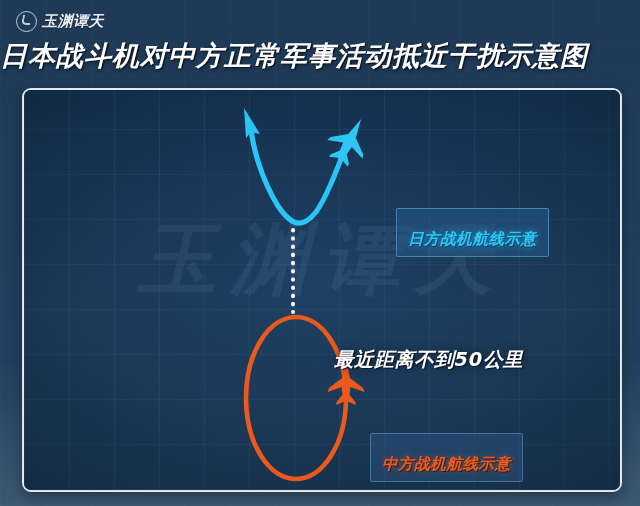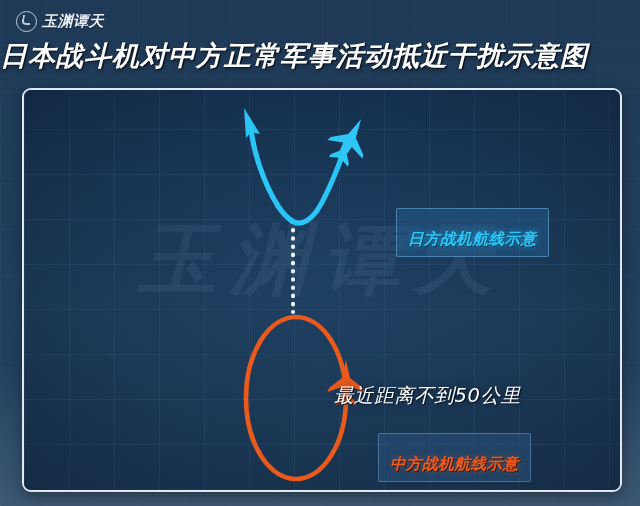--- a/index.html
+++ b/index.html
@@ -177,42 +177,41 @@
   }
   .label-jp {
     left: 372px;
     top: 118px;
     color: #2ec7f5;
     background: rgba(36,92,140,.5);
     border: 1px solid rgba(110,190,235,.5);
     text-shadow: 0 0 7px rgba(40,190,250,.75), 1px 1px 0 rgba(6,30,50,.8);
   }
   .label-cn {
-    left: 354px;
+    left: 346px;
     top: 343px;
     color: #f05a1e;
     background: rgba(44,86,130,.48);
     border: 1px solid rgba(120,170,215,.45);
     text-shadow: 0 0 7px rgba(240,90,30,.45), 1px 1px 0 rgba(20,12,6,.75);
   }
 
   .distance-text {
     position: absolute;
     left: 310px;
     top: 256px;
     color: #ffffff;
     font-size: 19.5px;
-    font-weight: 400;
+    font-weight: 700;
     letter-spacing: .6px;
     font-family: "DejaVu Sans", sans-serif;
     font-style: italic;
     white-space: nowrap;
     text-shadow: 1.4px 1.4px 0 rgba(8,18,32,.8), 0 0 8px rgba(0,0,0,.5);
     z-index: 5;
-    margin-top: 36px;
   }
 </style>
 </head>
 <body>
 
 <div id="root">
 
   <div class="outer-bg"></div>
 
   <div class="header">

